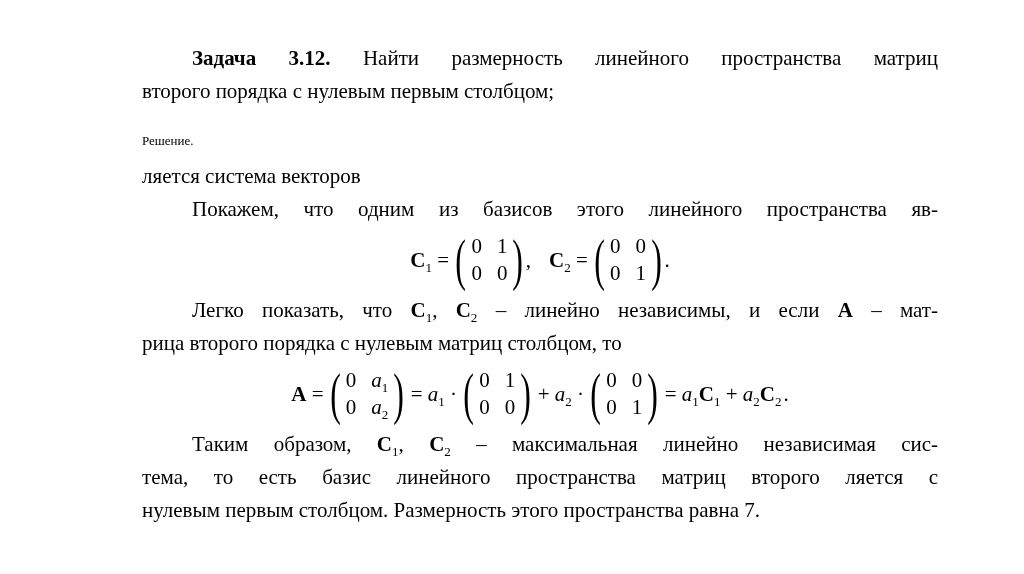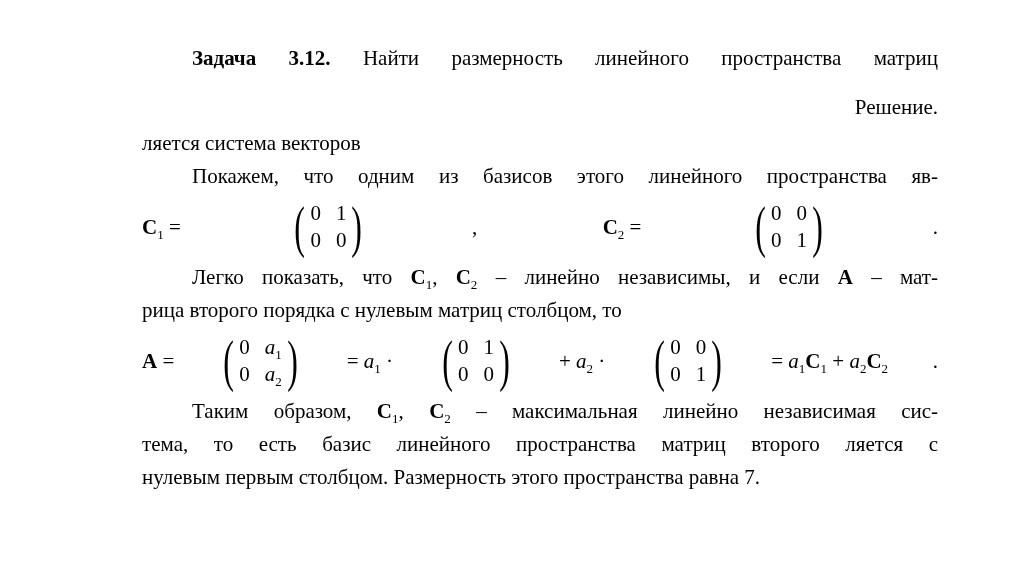--- a/index.html
+++ b/index.html
@@ -11,27 +11,27 @@
     overflow: hidden;
   }
   .slide { position: relative; width: 1024px; height: 574px; background: #ffffff; }
   .textcol { position: absolute; left: 114px; top: 42px; width: 796px; margin-left: 28px; }
 
   .line { font-size: 21px; line-height: 33px; }
   .jline { text-align: justify; text-align-last: justify; -moz-text-align-last: justify; }
   .indent { text-indent: 50px; }
 
   .heading {
-    font-size: 21px; line-height: 33px;
-    text-align: right;
+    font-size: 13px; line-height: 33px;
+    text-align: left;
     margin-top: 16px; margin-bottom: 3px;
   }
 
   .formula {
-    display: flex; align-items: center; justify-content: space-between;
+    display: flex; align-items: center; justify-content: center;
     gap: 6px;
     font-size: 21px;
     min-height: 66px;
     margin: 1px 0;
   }
   .frag { white-space: pre; }
 
   .mx { display: inline-flex; align-items: center; }
   .paren {
     font-size: 58px; line-height: 1;
@@ -57,20 +57,21 @@
   .punct { margin-left: -4px; }
   .gapleft { margin-left: 12px; }
 </style>
 </head>
 <body>
 
 <div class="slide">
   <div class="textcol">
 
     <div class="line jline indent"><span class="seg-b">Задача 3.12.</span><span class="seg-p"> Найти размерность линейного пространства матриц</span></div>
+    <div class="line">второго порядка с нулевым первым столбцом;</div>
 
     <div class="heading">Решение.</div>
 
     <div class="line">ляется система векторов</div>
     <div class="line jline indent">Покажем, что одним из базисов этого линейного пространства яв-</div>
 
     <div class="formula">
       <span class="frag"><span class="seg-b">C</span><span class="seg-sub">1</span><span class="seg-p"> =</span></span>
       <span class="mx">
         <span class="paren">(</span>

